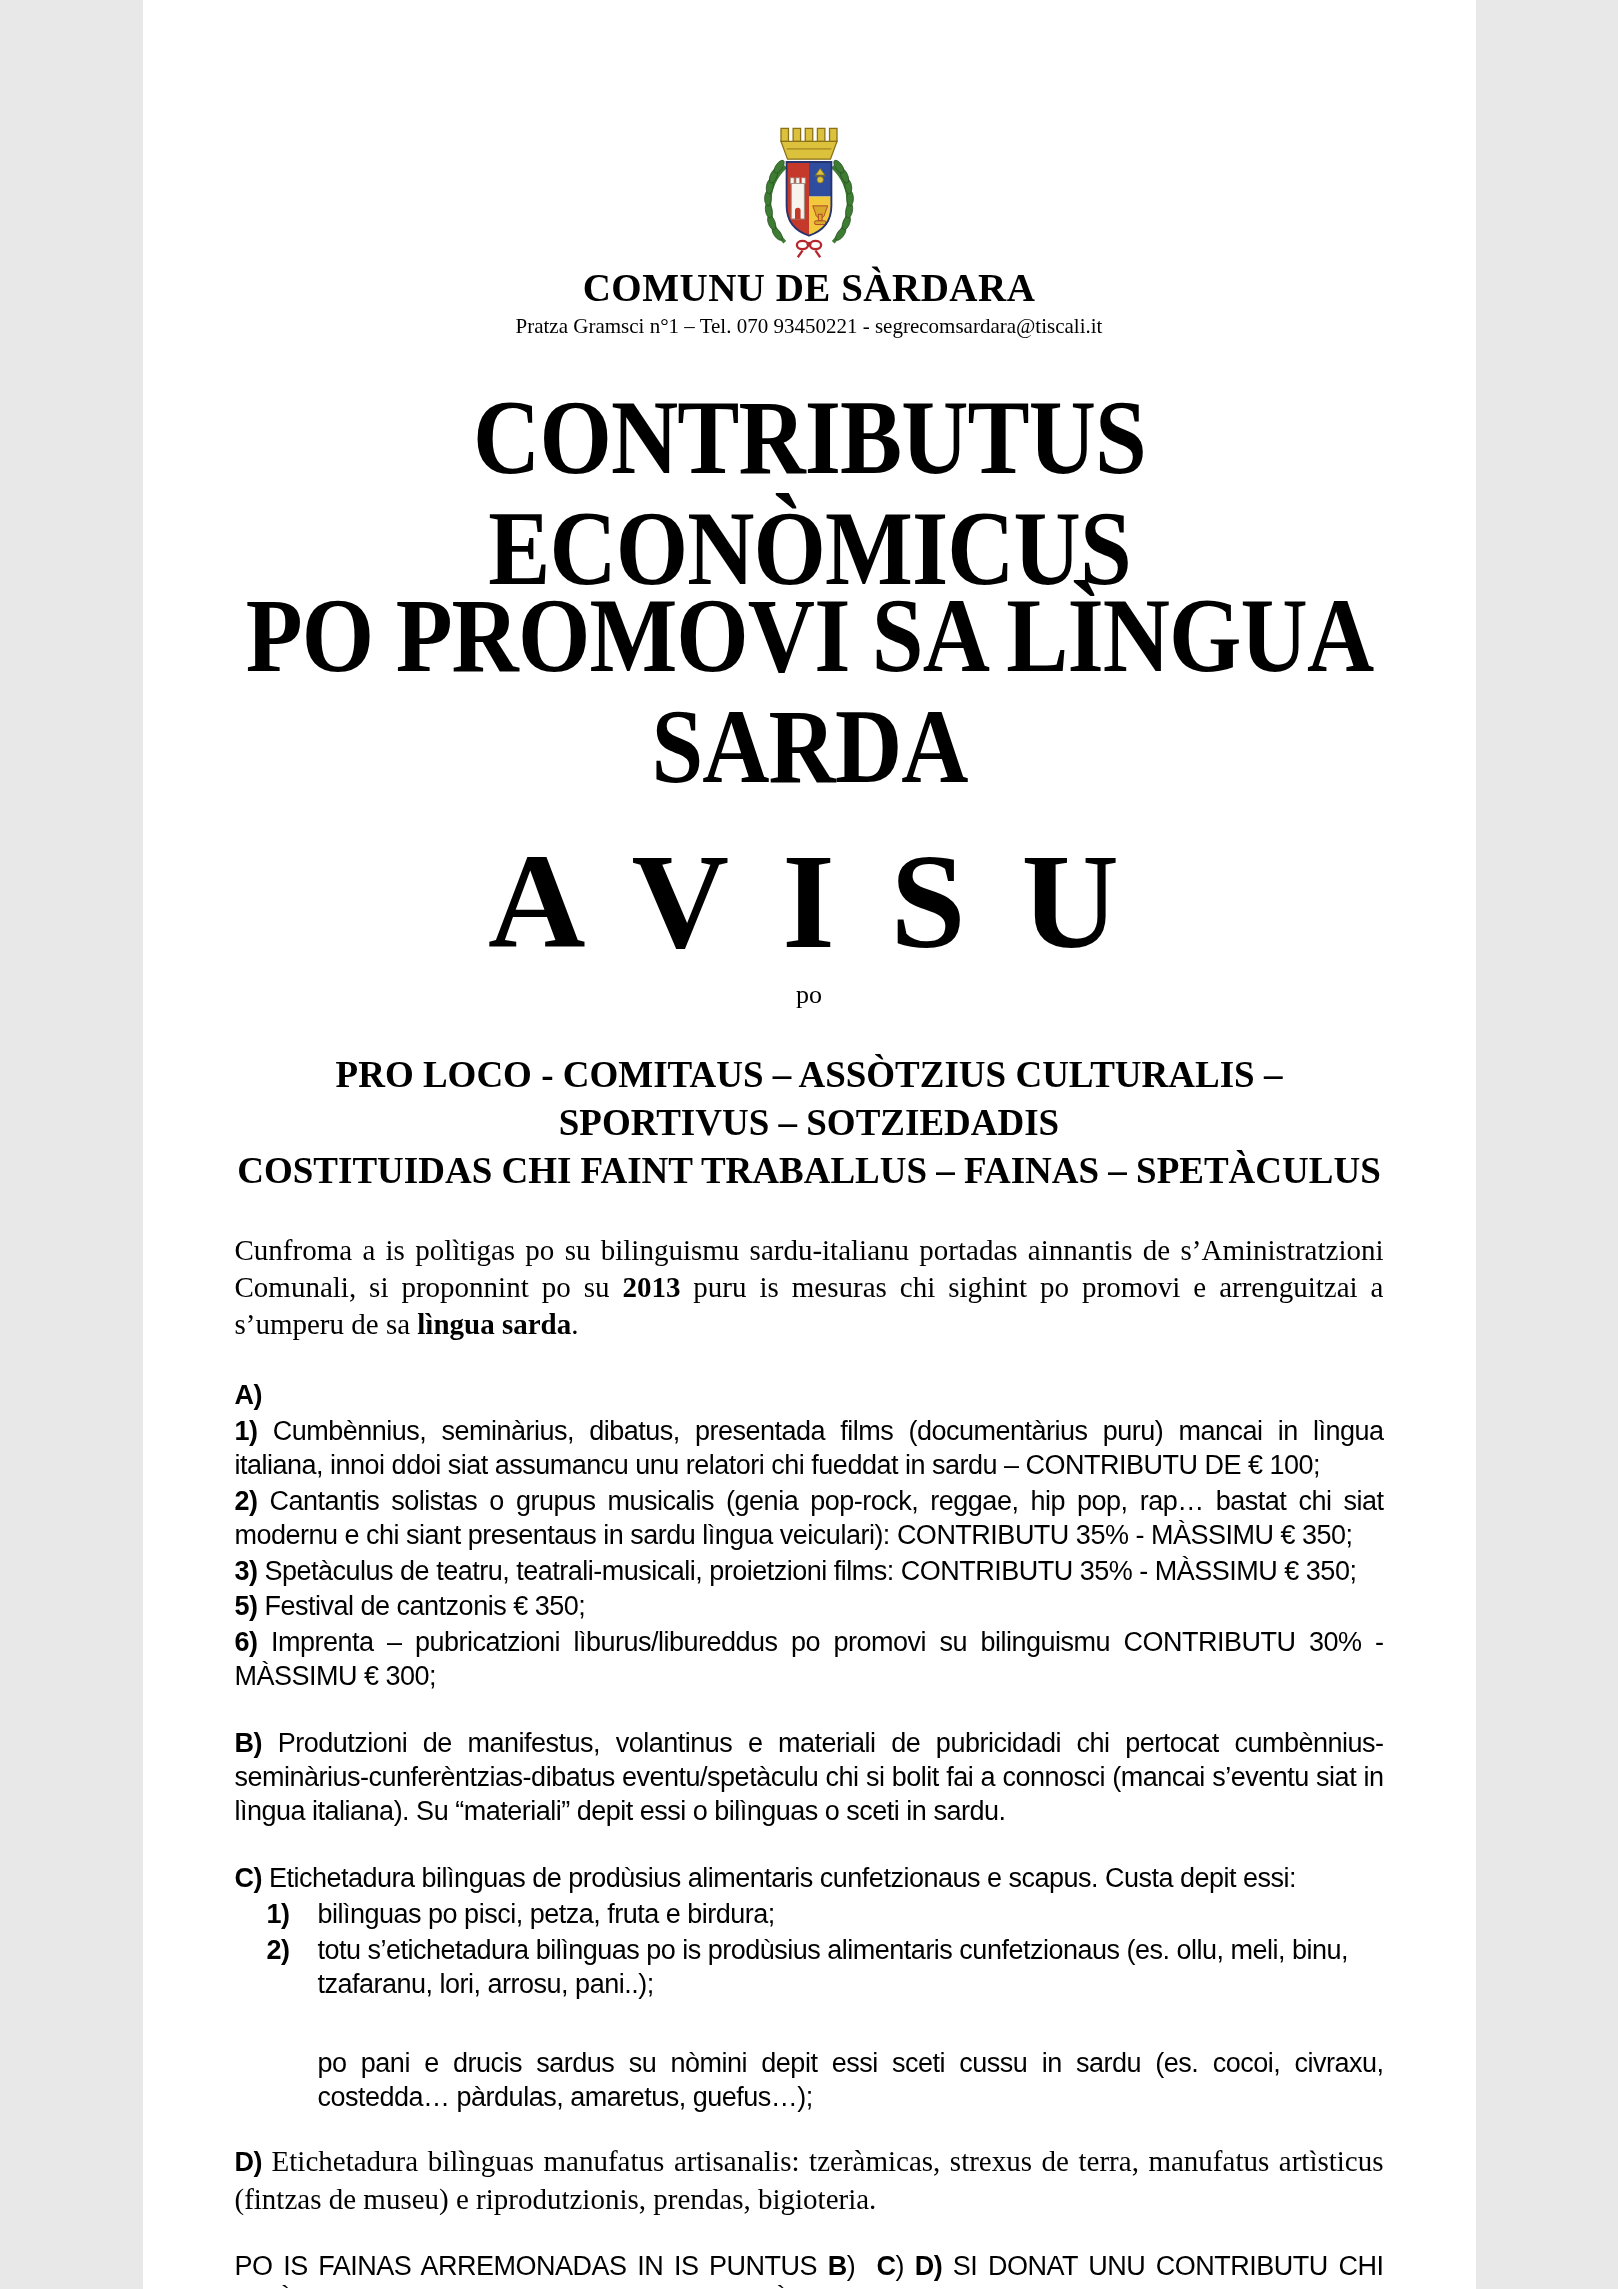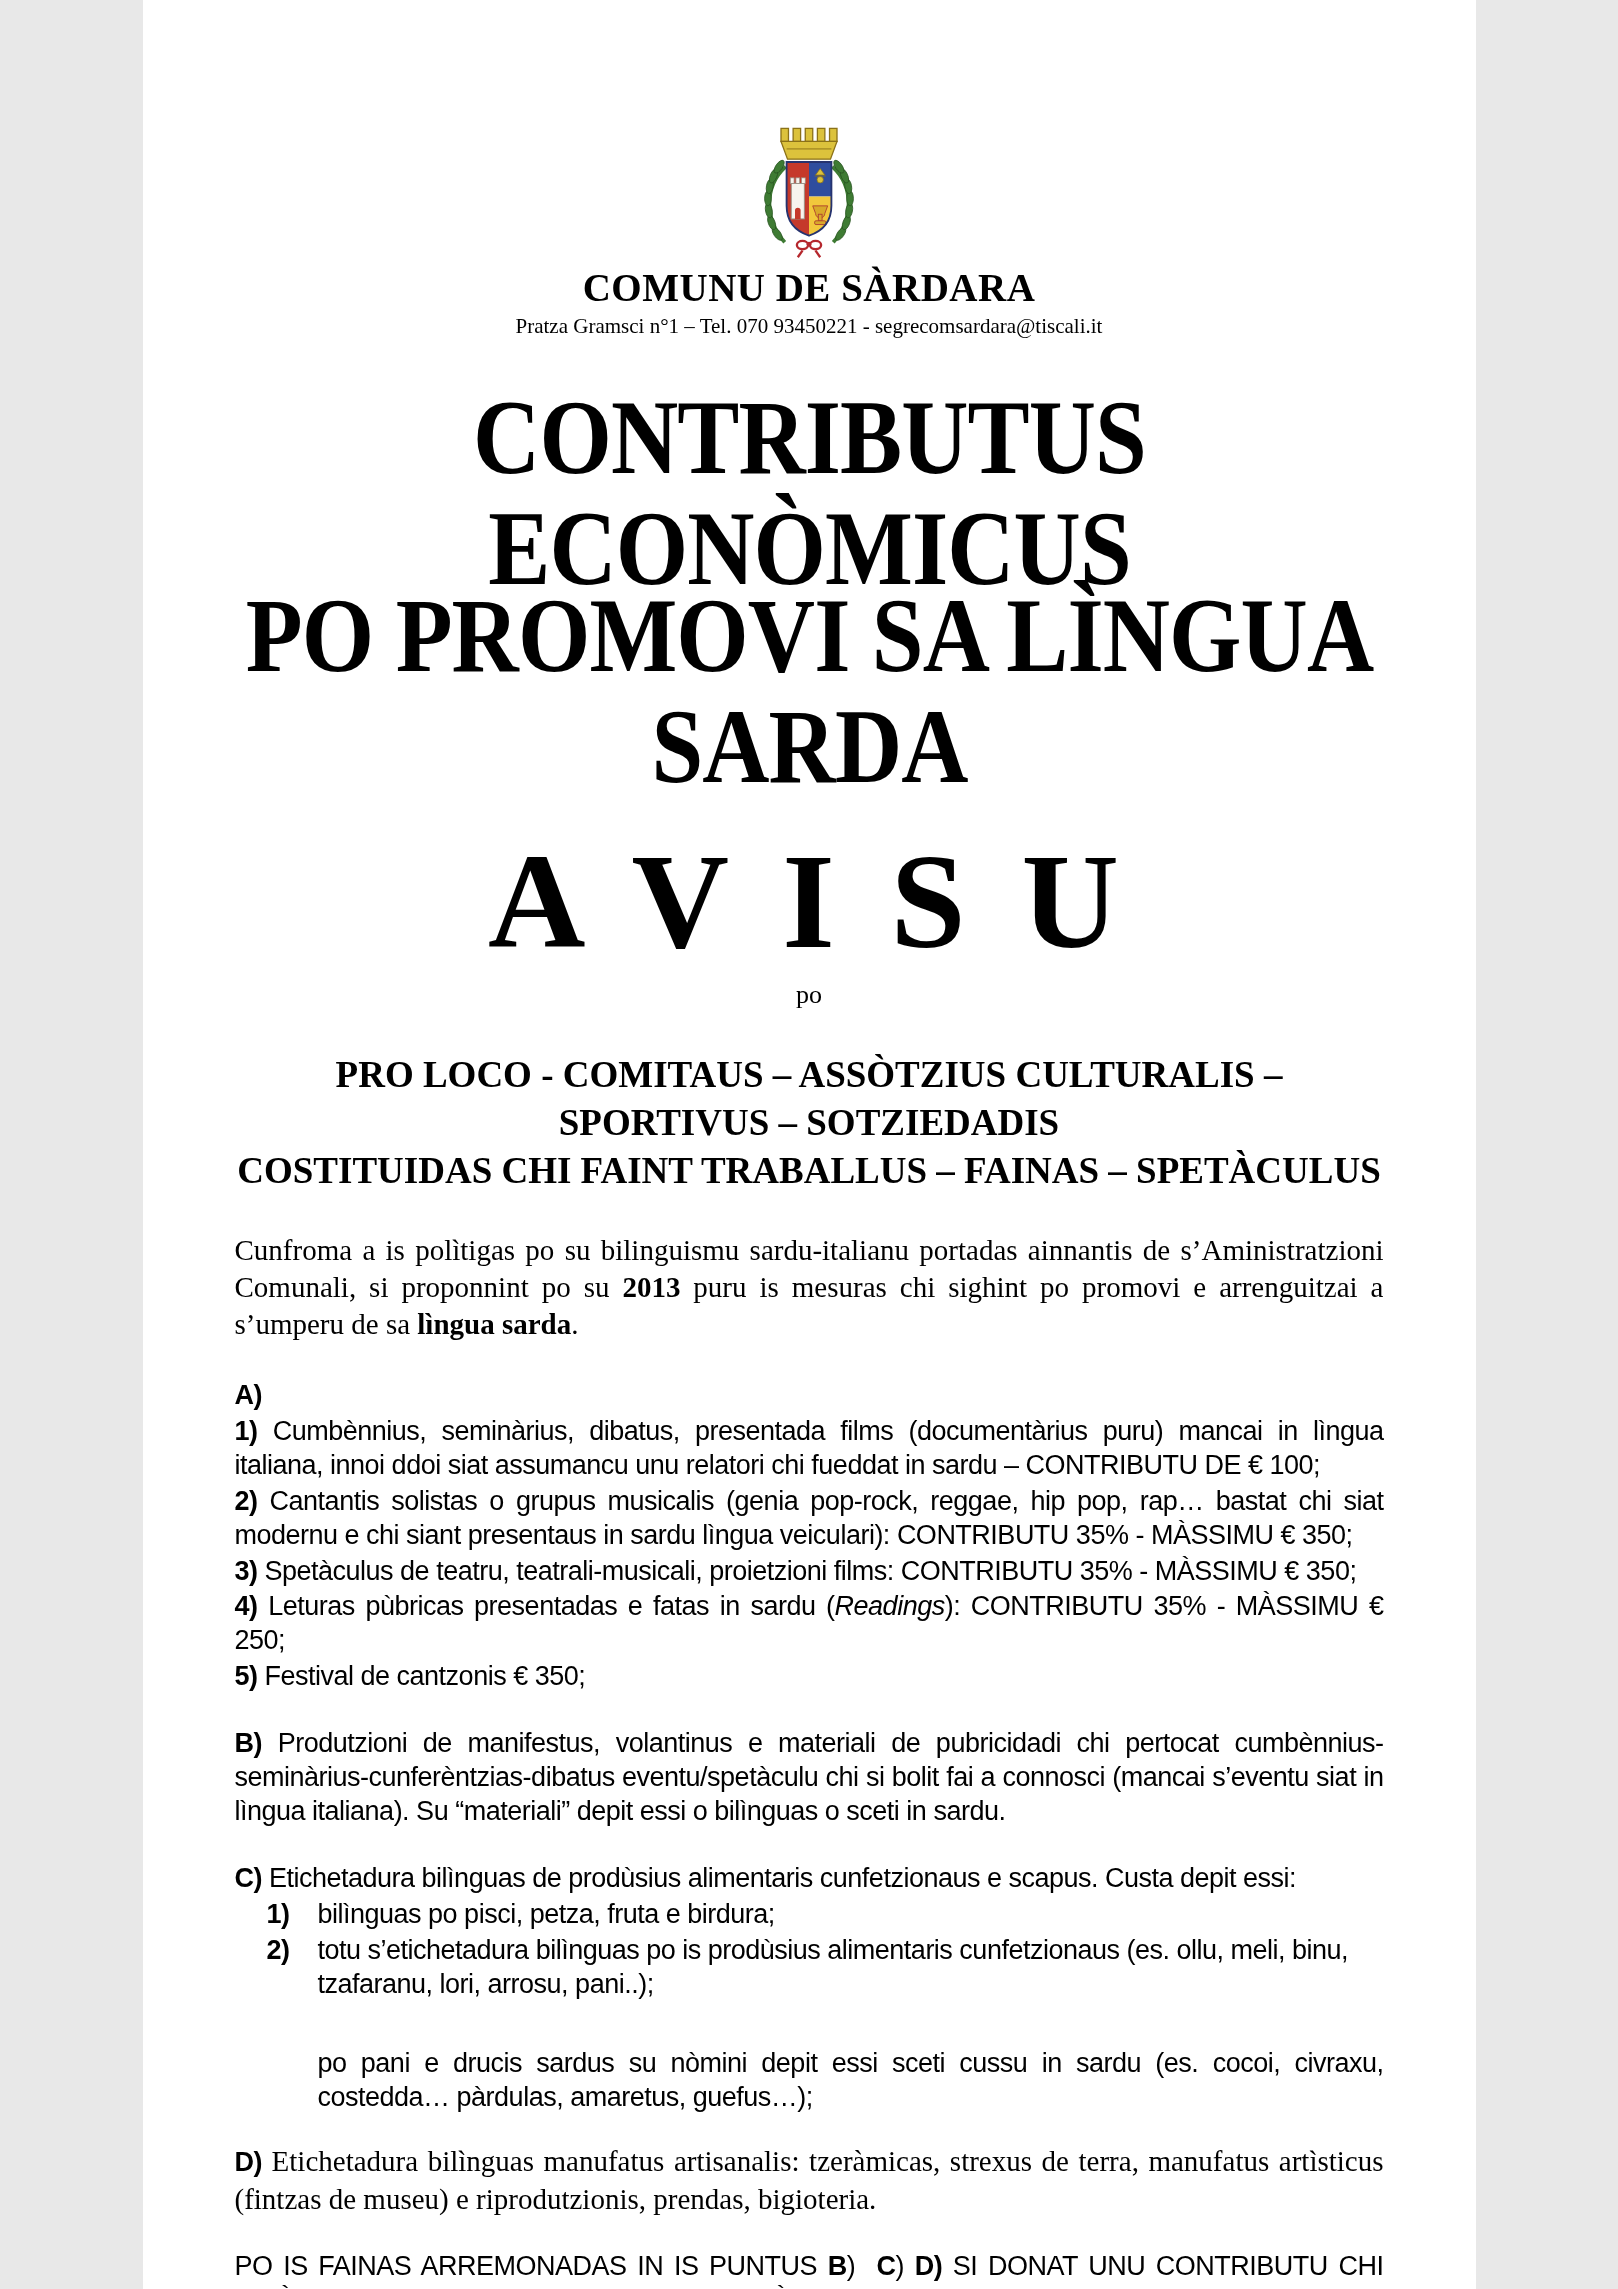--- a/index.html
+++ b/index.html
@@ -130,22 +130,22 @@
     <div>PRO LOCO - COMITAUS – ASSÒTZIUS CULTURALIS – SPORTIVUS – SOTZIEDADIS</div>
     <div>COSTITUIDAS CHI FAINT TRABALLUS – FAINAS – SPETÀCULUS</div>
   </div>
 
   <p class="intro"><span>Cunfroma a is polìtigas po su bilinguismu sardu-italianu portadas ainnantis de s’Aministratzioni Comunali, si proponnint po su </span><b>2013</b><span> puru is mesuras chi sighint po promovi e arrenguitzai a s’umperu de sa </span><b>lìngua sarda</b><span>.</span></p>
 
   <p class="sans body sec-a-label"><b>A)</b></p>
   <p class="sans body item"><b>1)</b><span> Cumbènnius, seminàrius, dibatus, presentada films (documentàrius puru) mancai in lìngua italiana, innoi ddoi siat assumancu unu relatori chi fueddat in sardu – CONTRIBUTU DE € 100;</span><i></i><span></span></p>
   <p class="sans body item"><b>2)</b><span> Cantantis solistas o grupus musicalis (genia pop-rock, reggae, hip pop, rap… bastat chi siat modernu e chi siant presentaus in sardu lìngua veiculari): CONTRIBUTU 35% - MÀSSIMU € 350;</span><i></i><span></span></p>
   <p class="sans body item"><b>3)</b><span> Spetàculus de teatru, teatrali-musicali, proietzioni films: CONTRIBUTU 35% - MÀSSIMU € 350;</span><i></i><span></span></p>
-  <p class="sans body item"><b>4)</b><span> Leturas pùbricas presentadas e fatas in sardu (</span><i>Readings</i><span>): CONTRIBUTU 35% - MÀSSIMU € 250;</span></p>
   <p class="sans body item"><b>5)</b><span> Festival de cantzonis € 350;</span><i></i><span></span></p>
+  <p class="sans body item"><b>6)</b><span> Imprenta – pubricatzioni lìburus/libureddus po promovi su bilinguismu CONTRIBUTU 30% - MÀSSIMU € 300;</span><i></i><span></span></p>
 
   <p class="sans body sec-b"><b>B)</b><span> Produtzioni de manifestus, volantinus e materiali de pubricidadi chi pertocat cumbènnius-seminàrius-cunferèntzias-dibatus eventu/spetàculu chi si bolit fai a connosci (mancai s’eventu siat in lìngua italiana). Su “materiali” depit essi o bilìnguas o sceti in sardu.</span></p>
 
   <p class="sans body sec-c-head"><b>C)</b><span> Etichetadura bilìnguas de prodùsius alimentaris cunfetzionaus e scapus. Custa depit essi:</span></p>
   <p class="sans body sub-item"><b class="subnum">1)</b><span>bilìnguas po pisci, petza, fruta e birdura;</span></p>
   <p class="sans body sub-item"><b class="subnum">2)</b><span>totu s’etichetadura bilìnguas po is prodùsius alimentaris cunfetzionaus (es. ollu, meli, binu, tzafaranu, lori, arrosu, pani..);</span></p>
   <p class="sans body c-extra">po pani e drucis sardus su nòmini depit essi sceti cussu in sardu (es. cocoi, civraxu, costedda… pàrdulas, amaretus, guefus…);</p>
 
   <p class="sec-d"><b>D)</b><span> Etichetadura bilìnguas manufatus artisanalis: tzeràmicas, strexus de terra, manufatus artìsticus (fintzas de museu) e riprodutzionis, prendas, bigioteria.</span></p>
 

